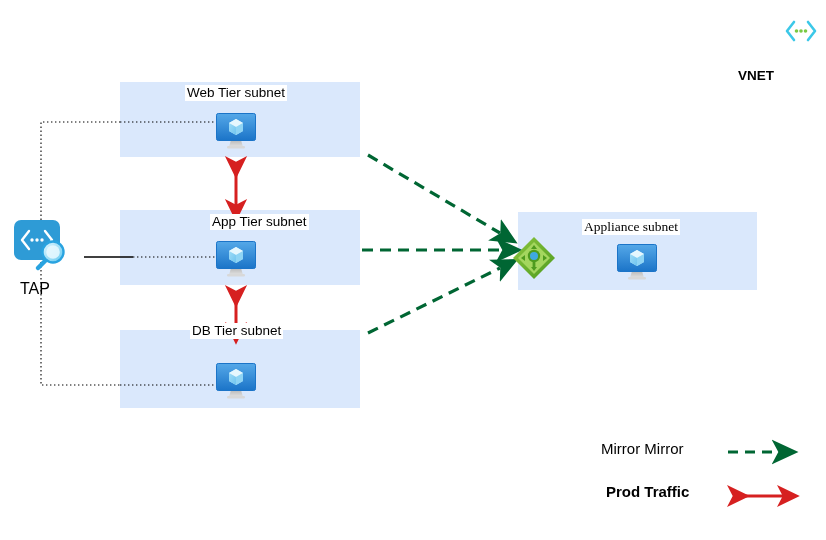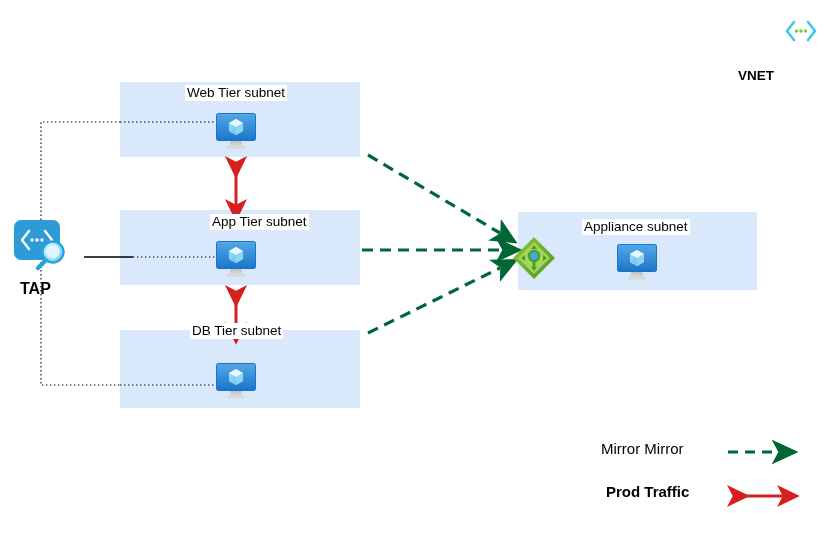--- a/index.html
+++ b/index.html
@@ -47,21 +47,20 @@
     font-size: 13.5px;
     font-weight: bold;
     color: #000000;
     white-space: nowrap;
   }
   .tap-label {
     position: absolute;
     font-size: 16px;
     color: #000000;
     white-space: nowrap;
-    font-weight: bold;
   }
   .legend-label {
     position: absolute;
     font-size: 15px;
     color: #000000;
     white-space: nowrap;
   }
   .icon-wrap {
     position: absolute;
   }
@@ -157,21 +156,21 @@
       <path d="M26,50 L34,42" stroke="#29A3E0" stroke-width="4.5" stroke-linecap="round"></path>
       <circle cx="41" cy="34" r="10.5" fill="url(#magGlass)" stroke="#29A3E0" stroke-width="2.4"></circle>
       <circle cx="41" cy="34" r="6.8" fill="#EAF9FF" opacity="0.85"></circle>
     </svg>
   </div>
   <div class="tap-label" style="left:20px; top:280px;">TAP</div>
 
   <div class="subnet-label" style="left:185px; top:85px;">Web Tier subnet</div>
   <div class="subnet-label" style="left:187px; top:214px;margin-left:23px;">App Tier subnet</div>
   <div class="subnet-label" style="left:190px; top:323px;">DB Tier subnet</div>
-  <div class="subnet-label" style="left:582px; top:219px;">Appliance subnet</div>
+  <div class="subnet-label" style="left:582px; top:219px;font-family:Liberation Serif, serif;">Appliance subnet</div>
 
   <div class="icon-wrap" style="left:215px; top:112px; width:42px; height:38px;">
     <svg width="42" height="38" viewBox="0 0 42 38" xmlns="http://www.w3.org/2000/svg">
       <path d="M16,28 L26,28 L28,35 L14,35 Z" fill="url(#vmStand)"></path>
       <rect x="12" y="34" width="18" height="2.4" rx="1.2" fill="#D8D8D8"></rect>
       <rect x="1.5" y="1.5" width="39" height="27" rx="1.8" fill="url(#vmScreen)" stroke="#1B74C8" stroke-width="1"></rect>
       <g transform="translate(21,15)">
         <path d="M0,-8 L7,-4 L7,4 L0,8 L-7,4 L-7,-4 Z" fill="url(#cubeRight)"></path>
         <path d="M0,-8 L7,-4 L0,0 L-7,-4 Z" fill="#E6F7FE"></path>
         <path d="M-7,-4 L0,0 L0,8 L-7,4 Z" fill="url(#cubeLeft)"></path>

